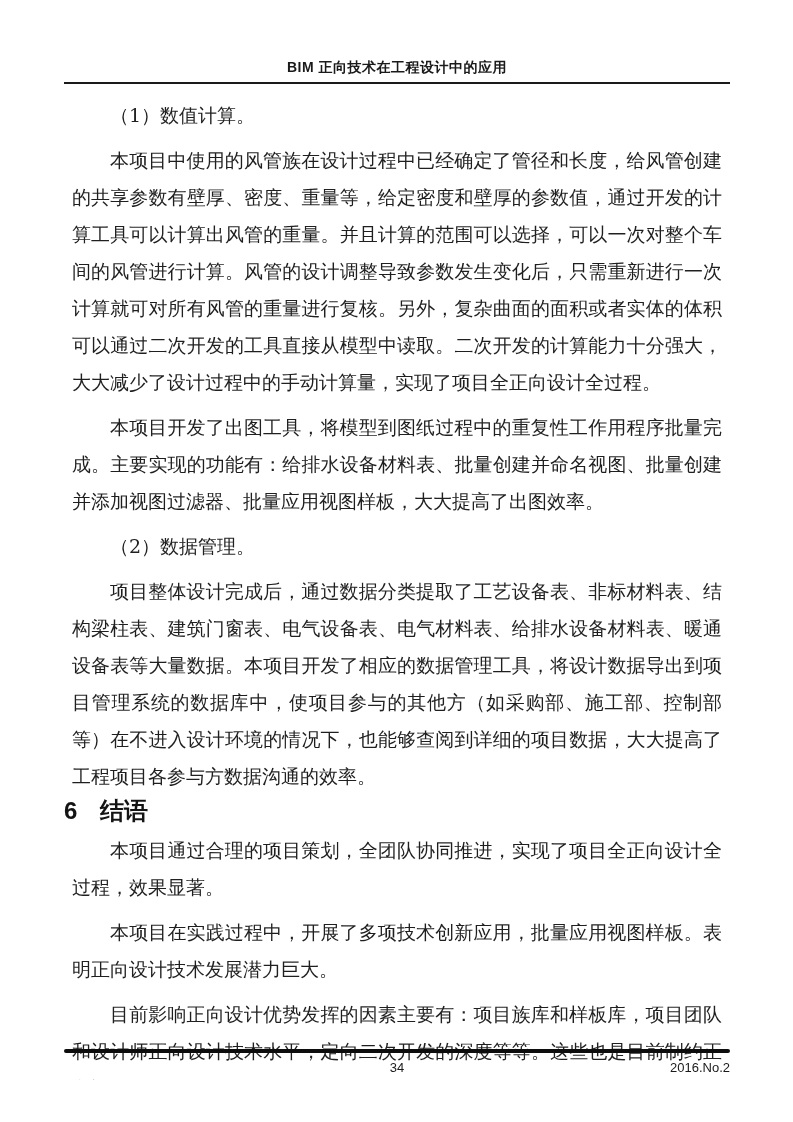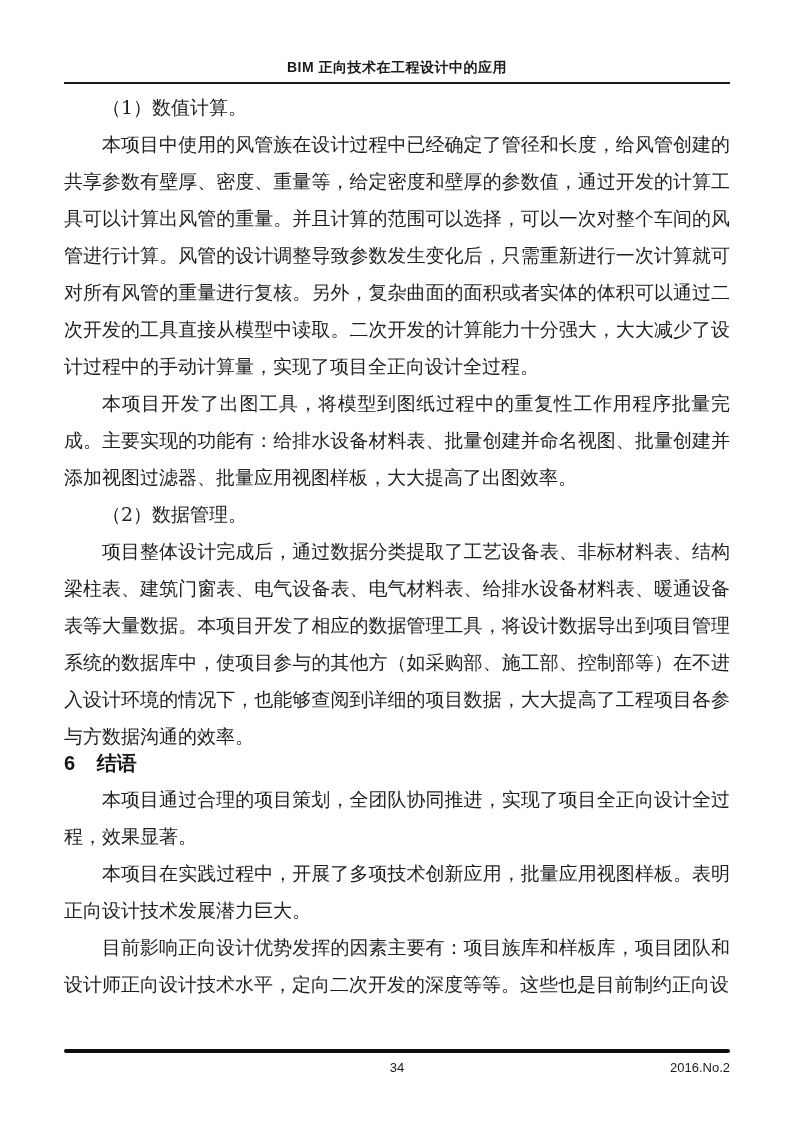--- a/index.html
+++ b/index.html
@@ -37,29 +37,29 @@
     left: 64px;
     right: 63px;
     font-family: "DejaVu Serif", "Liberation Serif", serif;
     font-size: 19px;
     line-height: 37px;
     text-align: justify;
     text-justify: inter-ideograph;
     color: #1f1f1f;
   }
   .body-text p {
-    margin: 0;
+    margin: 8px;
     padding: 0;
     text-indent: 2em;
   }
   .section-heading {
     margin: -5px 0 5px 0;
     line-height: 26px;
     font-family: "Liberation Sans", sans-serif;
-    font-size: 20px;
+    font-size: 24px;
     font-weight: bold;
     color: #141414;
     text-indent: 0;
   }
   .section-heading .sec-num {
     display: inline-block;
     margin-right: 16px;
   }
   
   .footer {

